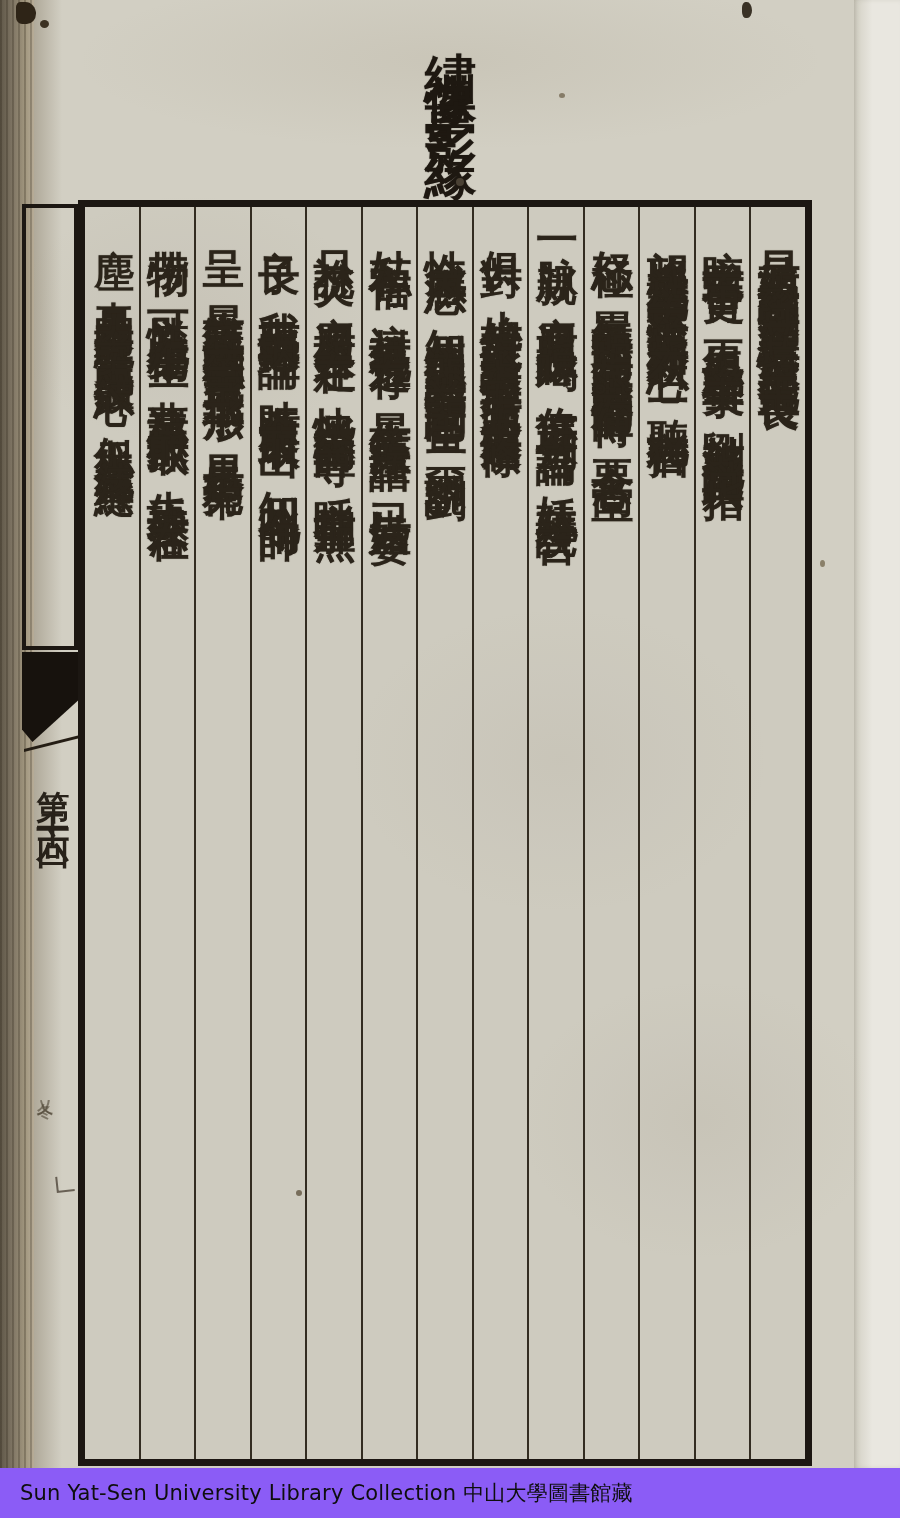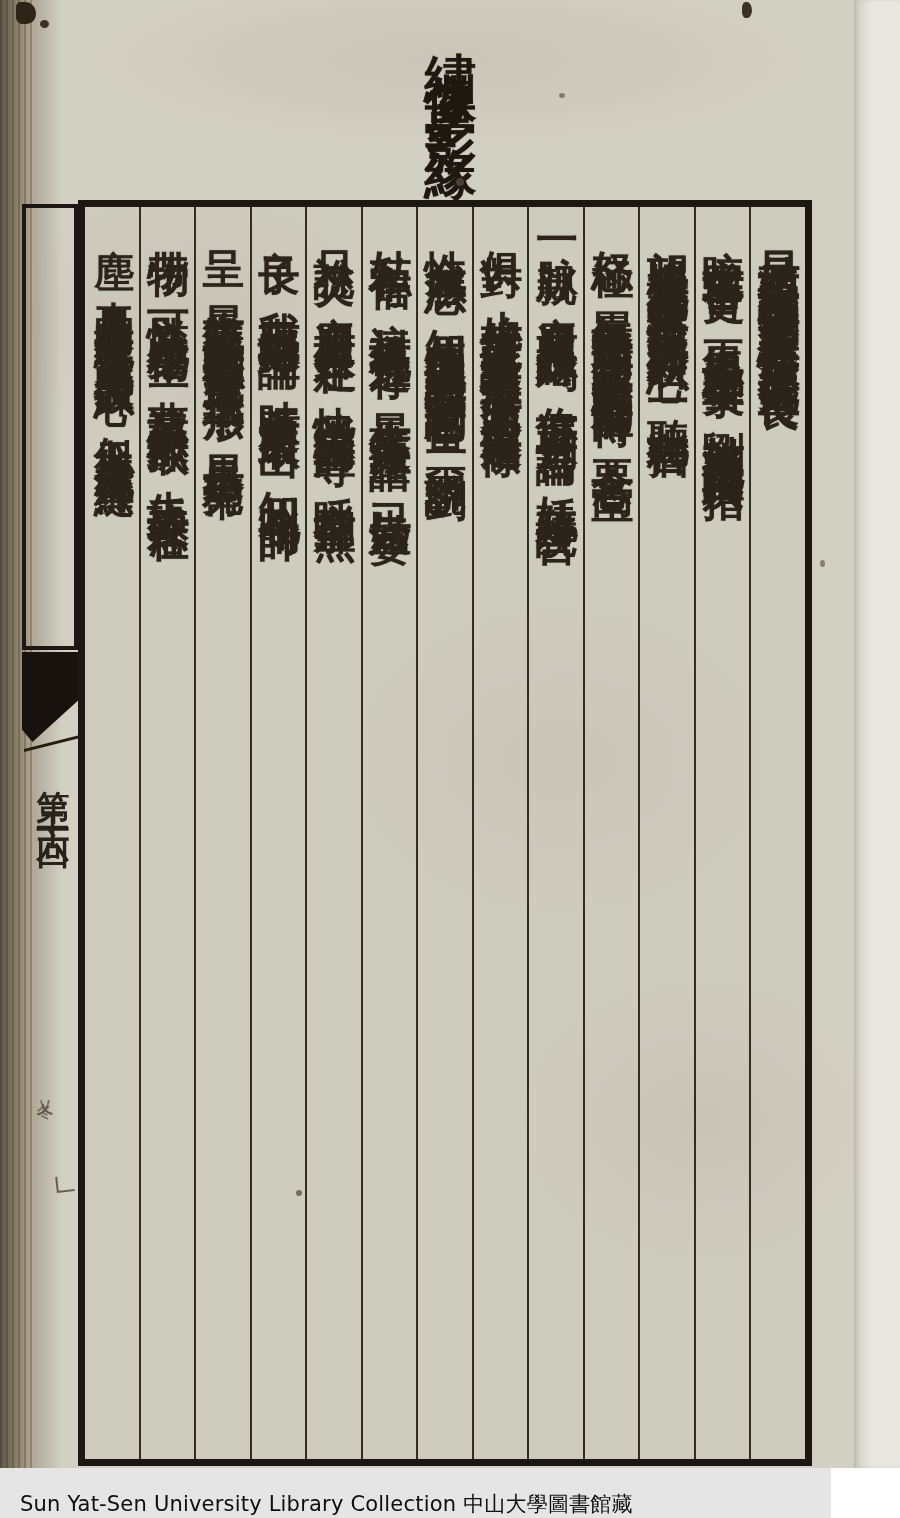--- a/index.html
+++ b/index.html
@@ -95,22 +95,22 @@
   .speck{ position:absolute; border-radius:50%; }
   .sp1{ left:742px; top:2px;  width:10px; height:16px; background:#3a3226; border-radius:40% 60% 55% 45%; }
   .sp2{ left:456px; top:178px; width:8px;  height:8px;  background:#4a4134; }
   .sp3{ left:559px; top:93px;  width:6px;  height:5px;  background:#867c68; }
   .sp4{ left:16px;  top:2px;   width:20px; height:22px; background:#2e2417; border-radius:30% 70% 60% 40%; }
   .sp5{ left:40px;  top:20px;  width:9px;  height:8px;  background:#3c3122; }
   .sp6{ left:296px; top:1190px;width:6px;  height:6px;  background:#776d5a; }
   .sp7{ left:820px; top:560px; width:5px;  height:7px;  background:#8a8069; }
   
   .caption-bar{
-    position:absolute; left:0; top:1468px; width:831px; height:50px;
-    background:#e5e5e5; display:flex; align-items:flex-end;
+    position:absolute; left:0; top:1468px; width:900px; height:50px;
+    background:#8b5cf6; display:flex; align-items:center;
   }
   .caption-text{
     margin-left:20px; font-family:"DejaVu Sans","Liberation Sans",sans-serif;
     font-size:21px; color:#0e0e0e; letter-spacing:.2px;
   }
 </style>
 </head>
 <body>
 
 <div id="page-root">

